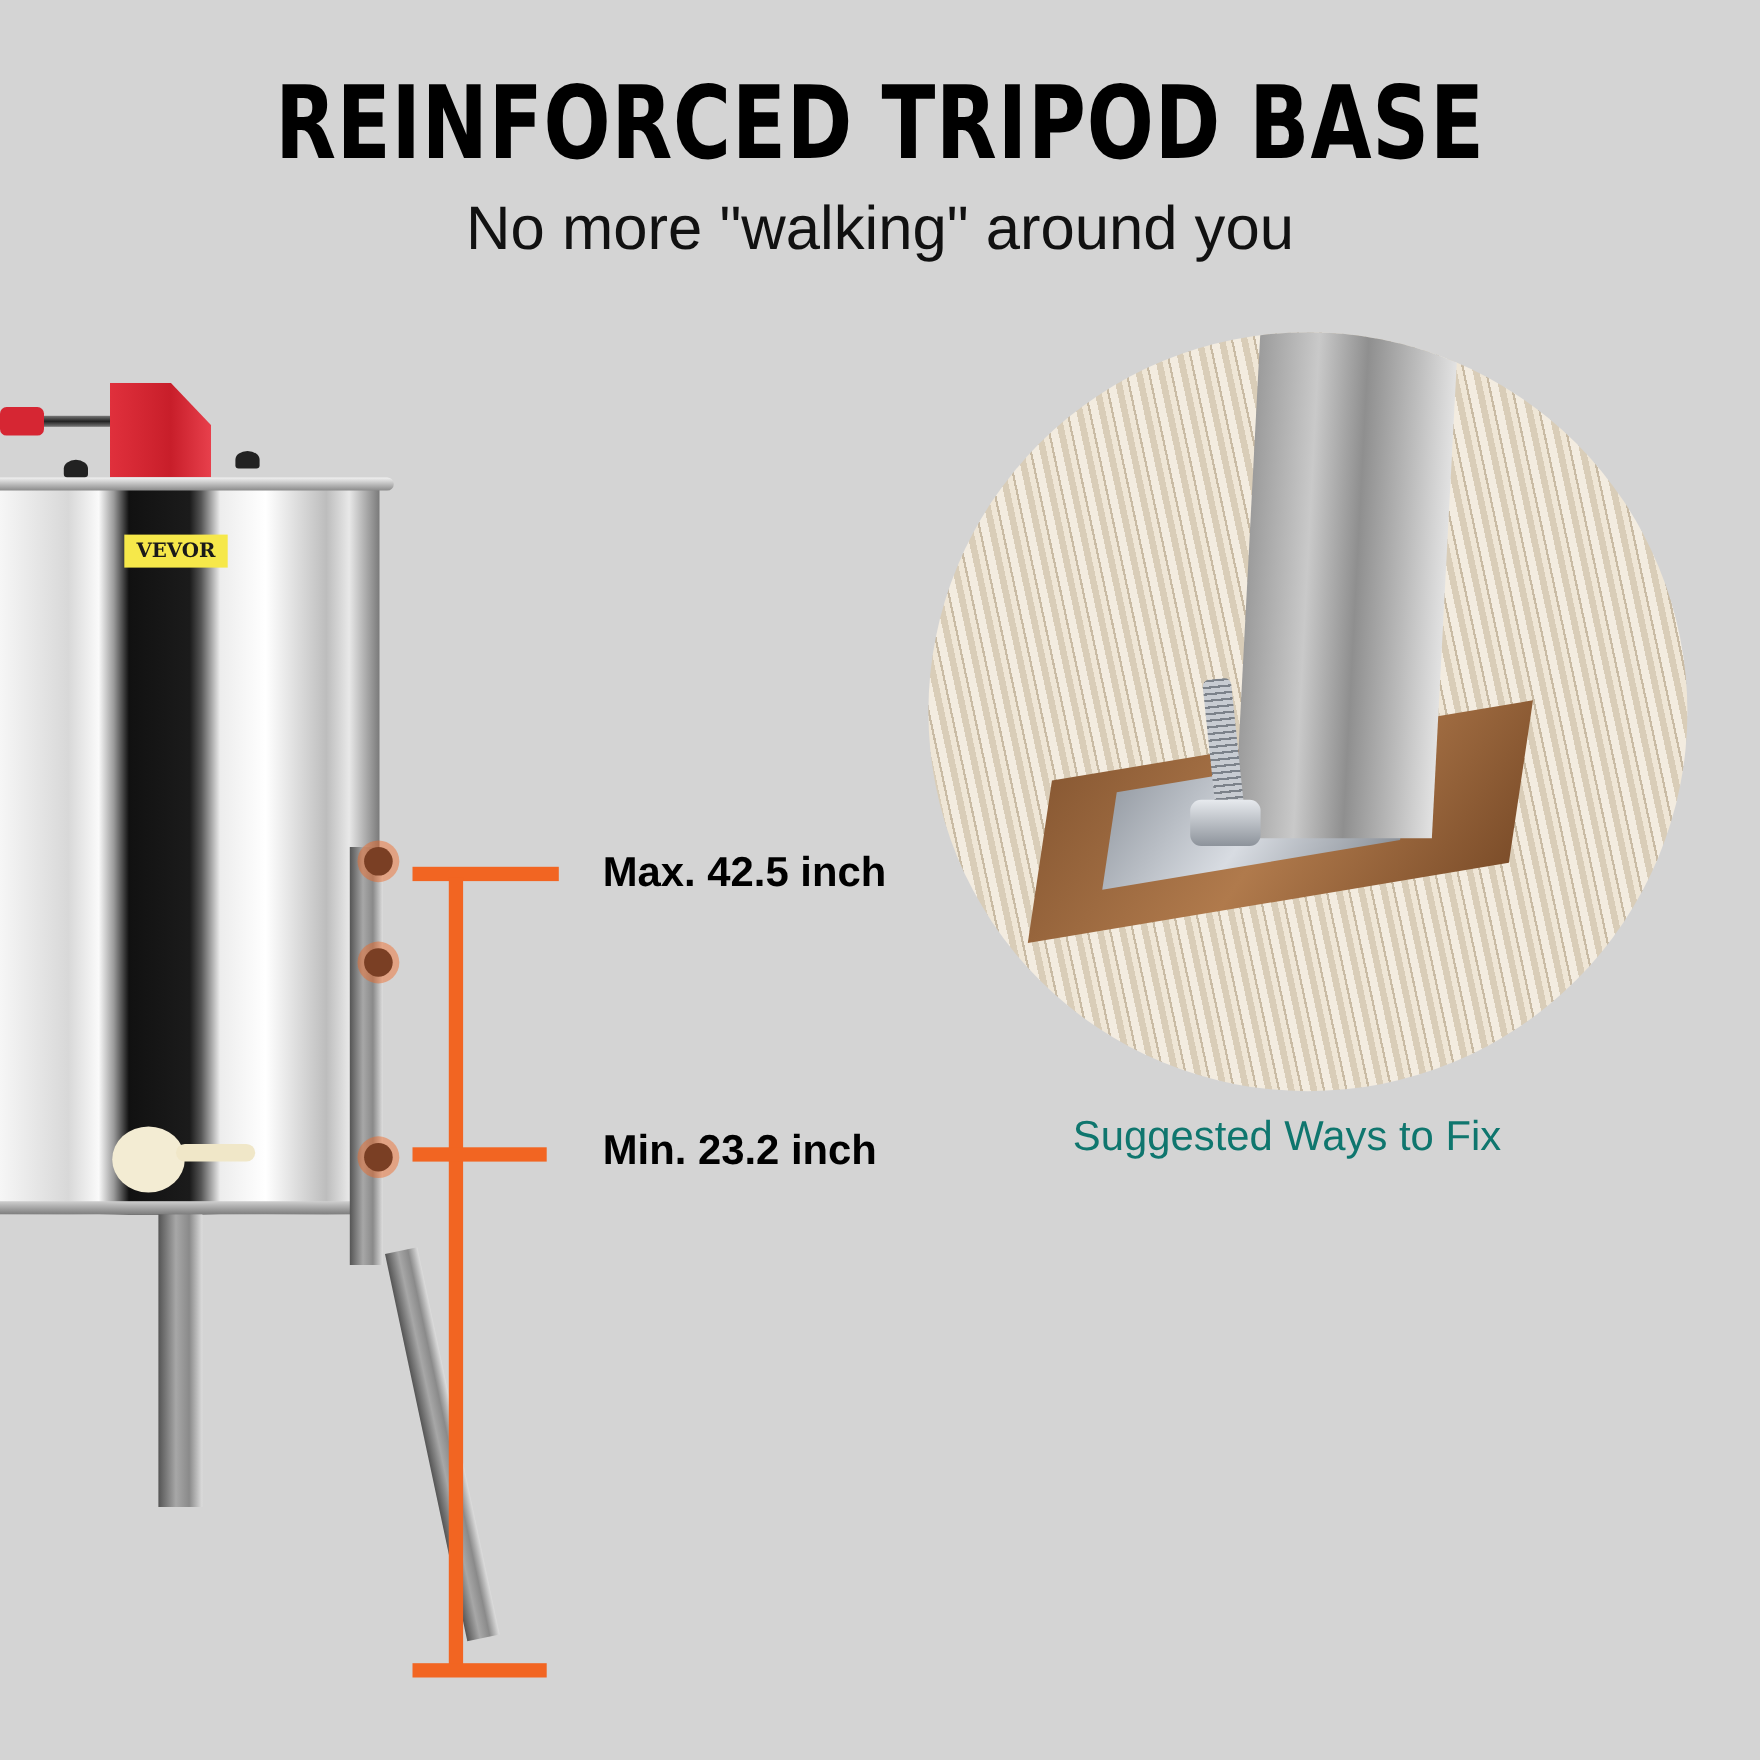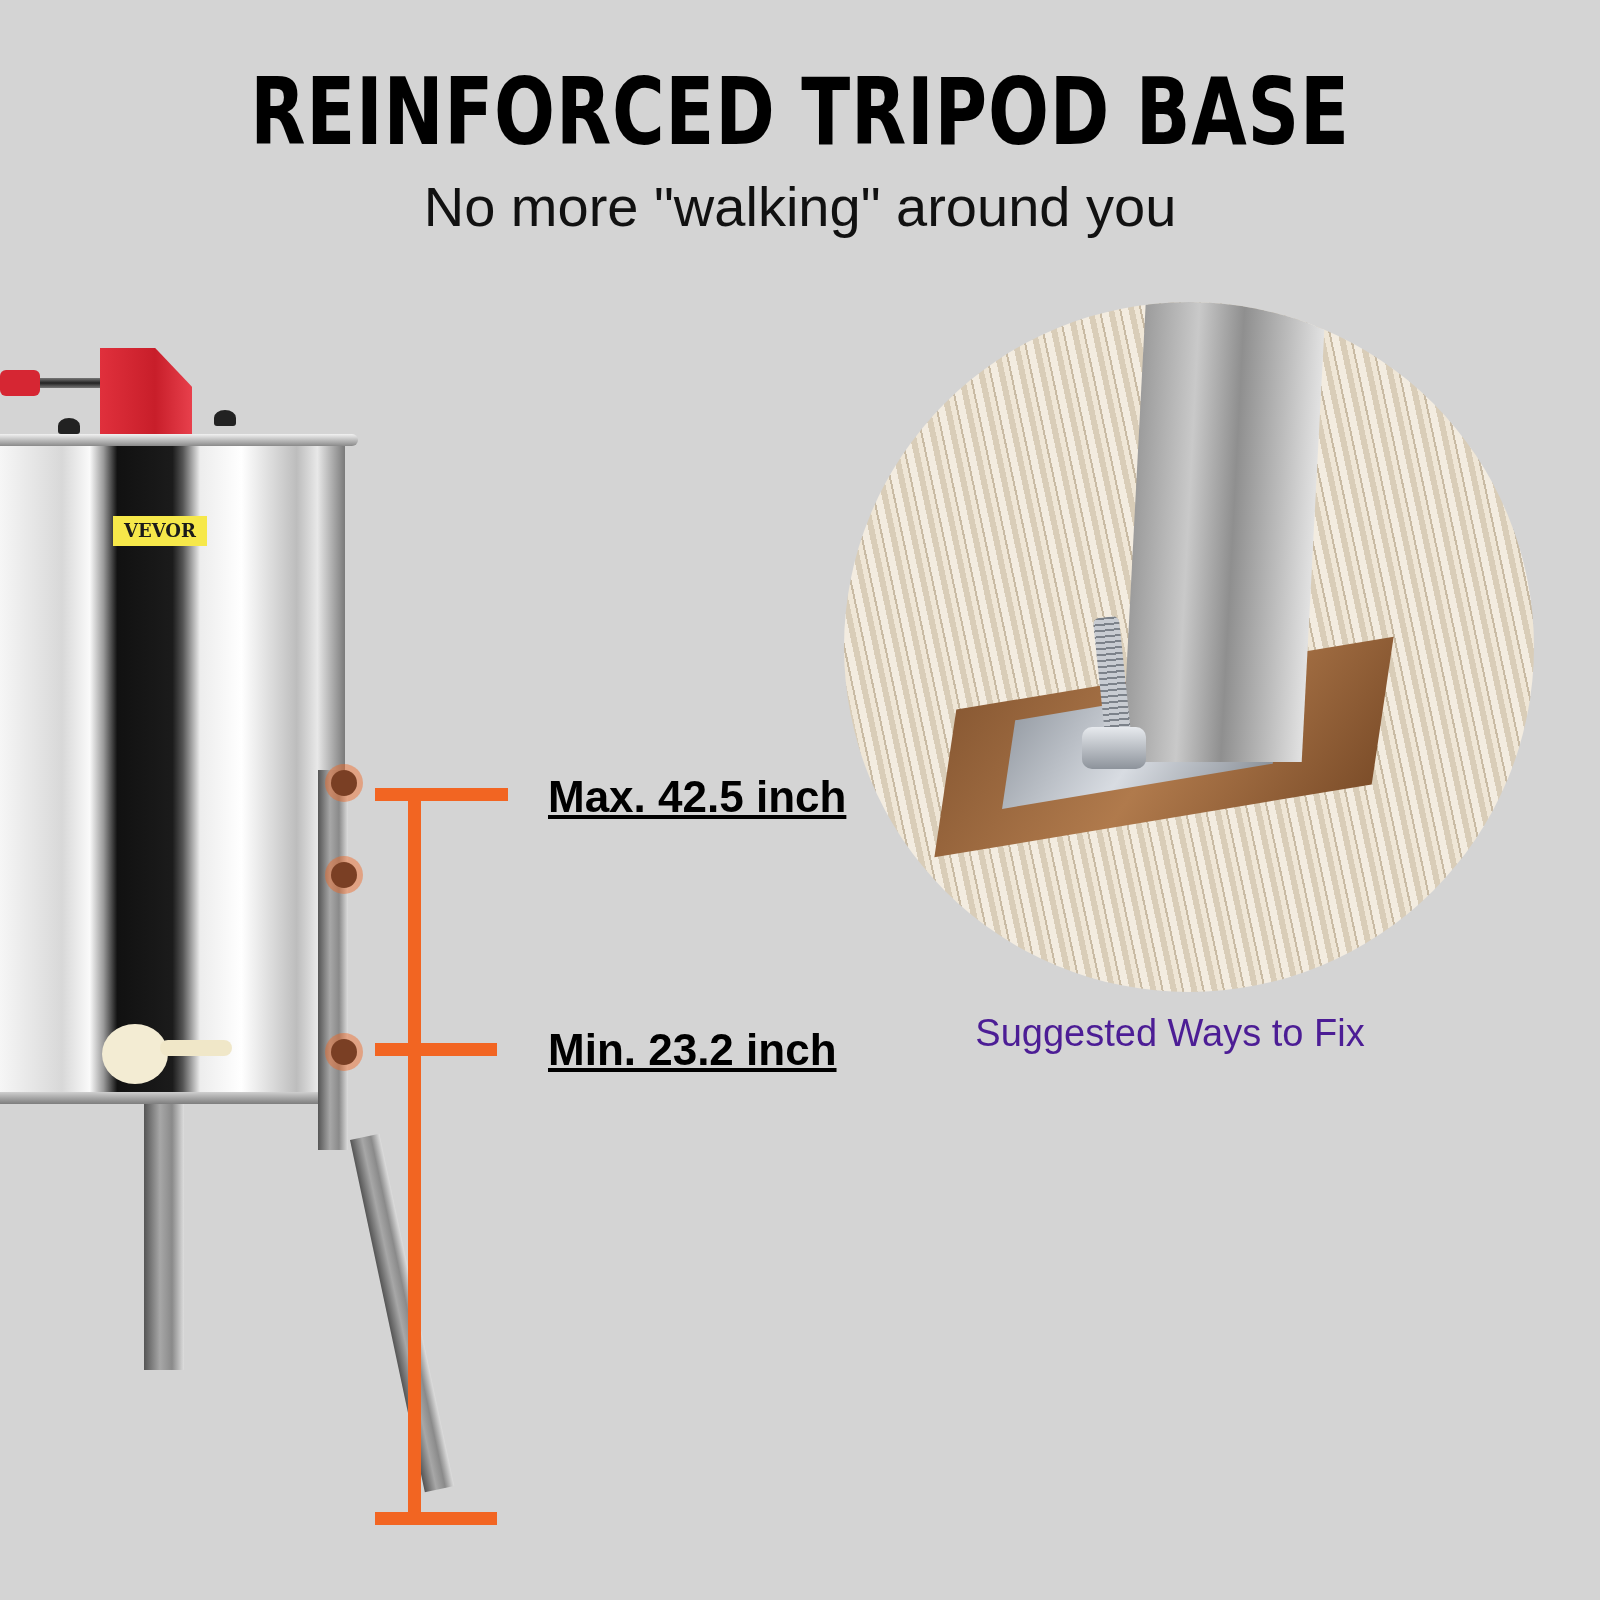--- a/index.html
+++ b/index.html
@@ -29,21 +29,21 @@
       #111 34%, #1b1b1b 50%, #555 53%, #ededed 58%, #ffffff 70%, #bdbdbd 86%, #e8e8e8 92%, #7a7a7a 100%);
     border-radius: 0 0 10px 0;
   }
   .drum-bottom {
     position: absolute; left: 0; top: 1092px; width: 330px; height: 12px;
     background: linear-gradient(#cfcfcf, #7d7d7d);
   }
   .brand {
     position: absolute; left: 113px; top: 486px; width: 94px; height: 30px;
     background: #f6e84a; color: #1a1a1a; font-weight: bold; font-size: 18px;
-    font-family: "DejaVu Serif", serif; text-align: center; line-height: 30px; margin-top: 30px;
+    font-family: "DejaVu Serif", serif; text-align: center; line-height: 30px;
   }
   .gearbox {
     position: absolute; left: 100px; top: 348px; width: 92px; height: 86px;
     background: linear-gradient(90deg, #e0303c, #c81e2a 60%, #e8404c);
     clip-path: polygon(0 0, 60% 0, 100% 45%, 100% 100%, 0 100%);
   }
   .crank-shaft { position: absolute; left: 0; top: 378px; width: 110px; height: 10px; background: linear-gradient(#777, #222, #777); }
   .crank-handle { position: absolute; left: 0; top: 370px; width: 40px; height: 26px; background: #d62633; border-radius: 6px; }
   .knob { position: absolute; top: 418px; width: 22px; height: 16px; background: #222; border-radius: 50% 50% 3px 3px; }
   .leg {
@@ -54,21 +54,21 @@
     background: #f3ecd3; border-radius: 50%;
   }
   .valve-handle { position: absolute; left: 160px; top: 1040px; width: 72px; height: 16px; background: #f0e7c8; border-radius: 8px; }
   
   .orange { position: absolute; background: #f26522; }
   .dot {
     position: absolute; width: 26px; height: 26px; border-radius: 50%;
     background: #7a3f24; box-shadow: 0 0 0 6px rgba(242,101,34,0.45);
   }
   .meas {
-    position: absolute; font-weight: bold; font-size: 44px; color: #000; white-space: nowrap; text-decoration: underline;
+    position: absolute; font-weight: bold; font-size: 38px; color: #000; white-space: nowrap;
   }
   
   .detail {
     position: absolute; left: 844px; top: 302px; width: 690px; height: 690px; border-radius: 50%;
     overflow: hidden;
     background:
       repeating-linear-gradient(78deg, #d9cdb8 0 6px, #efe6d6 6px 11px, #c9bba4 11px 13px, #f3ece0 13px 20px);
   }
   .detail .post {
     position: absolute; left: 290px; top: -10px; width: 180px; height: 470px;
@@ -89,21 +89,21 @@
     position: absolute; left: 255px; top: 315px; width: 26px; height: 120px;
     background: repeating-linear-gradient(0deg, #c8ccd2 0 4px, #7c828a 4px 6px);
     transform: rotate(-6deg); border-radius: 6px 6px 0 0;
   }
   .detail .nut {
     position: absolute; left: 238px; top: 425px; width: 64px; height: 42px;
     background: linear-gradient(#e7eaee, #8d939b); border-radius: 10px;
   }
   .caption {
     position: absolute; left: 950px; top: 1012px; width: 440px; text-align: center;
-    font-size: 38px; color: #4c1d95; white-space: nowrap;
+    font-size: 38px; color: #0f766e; white-space: nowrap;
   }
 </style>
 </head>
 <body>
 
 <div class="title">REINFORCED TRIPOD BASE</div>
 <div class="subtitle">No more "walking" around you</div>
 
 <div>
   <div class="crank-shaft"></div>

